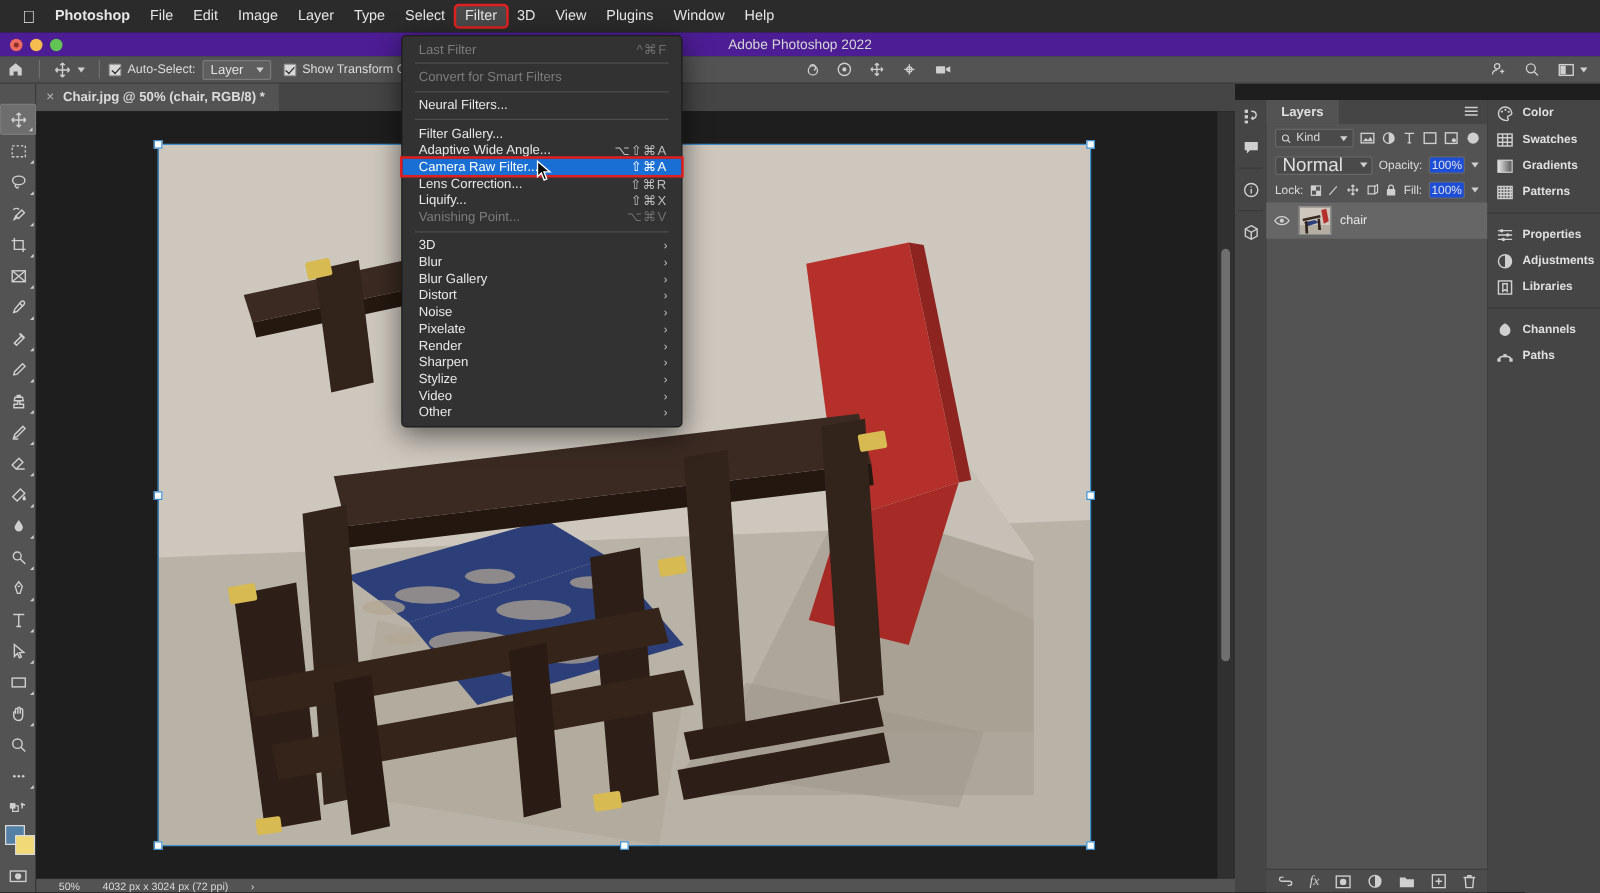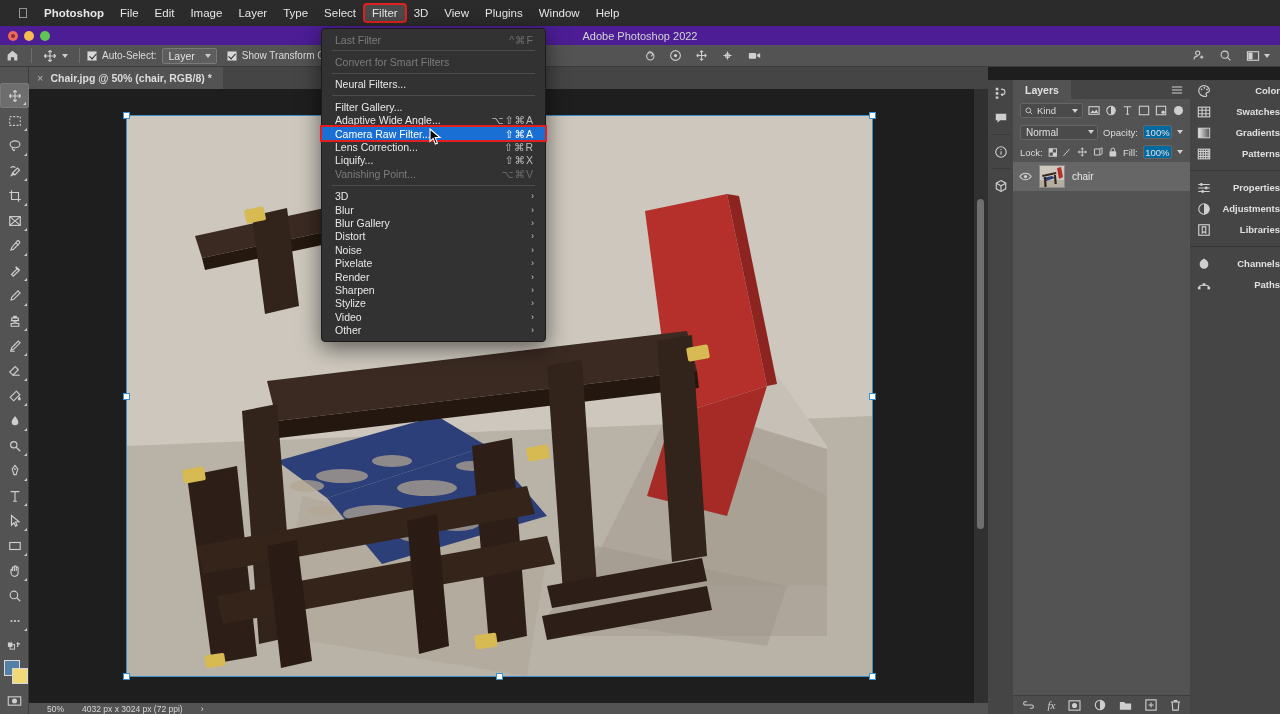--- a/index.html
+++ b/index.html
@@ -85,32 +85,32 @@
   .panel{ position:absolute; left:1013px; top:80px; width:177px; height:634px; background:#535353; }
   .ptabs{ height:19px; background:#454545; display:flex; align-items:center; }
   .ptab{ height:19px; padding:0 12px; display:flex; align-items:center; color:#e0e0e0;
     font-size:10.5px; font-weight:bold; background:#535353; }
   .pmenu{ margin-left:auto; margin-right:7px; }
   .prow{ display:flex; align-items:center; height:20px; padding:0 7px; gap:5px; }
   .kindsel{ flex:1; display:flex; align-items:center; gap:4px; background:#4a4a4a;
     border:1px solid #666; border-radius:2px; height:15px; padding:0 4px; color:#dcdcdc; font-size:9.5px; }
   .blend{ width:88px; height:15px; background:#4a4a4a; border:1px solid #666; border-radius:2px;
     display:flex; align-items:center; justify-content:space-between; padding:0 3px 0 5px;
-    color:#e0e0e0; font-size:10px; }
-  .numfield{ width:33px; height:14px; background:#0369a1; border:1px solid #666; border-radius:2px;
+    color:#e0e0e0; font-size:15px; }
+  .numfield{ width:33px; height:14px; background:#1d4ed8; border:1px solid #666; border-radius:2px;
     color:#e0e0e0; font-size:9.5px; text-align:center; line-height:13px; }
   .plbl{ color:#dcdcdc; font-size:9.5px; }
   .layerrow{ display:flex; align-items:center; height:29px; background:#666666; padding:0 6px; gap:7px; }
   .thumb{ width:26px; height:23px; border:1px solid #8a8a8a; background:#b9b3a8; overflow:hidden;
     position:relative; }
   .panelbtm{ position:absolute; left:0; bottom:0; width:177px; height:19px; background:#4c4c4c;
     display:flex; align-items:center; justify-content:center; gap:13px; border-top:1px solid #3d3d3d; }
 
   .rrail{ position:absolute; left:1190px; top:80px; width:90px; height:634px; background:#454545; }
-  .rr-item{ display:flex; align-items:center; gap:7px; height:21px; padding-left:7px;justify-content:space-between; }
+  .rr-item{ display:flex; align-items:center; gap:7px; height:21px; padding-left:7px; }
   .rr-lbl{ color:#e0e0e0; font-size:9.5px; font-weight:bold; }
   .rr-sep{ height:1px; background:#383838; margin:6px 0; }
 
   
   .menu{ position:absolute; left:321px; top:28px; width:225px; background:#323232;
     border:1px solid #1c1c1c; border-radius:4px; padding:4px 0;
     box-shadow:0 6px 22px rgba(0,0,0,.55); z-index:50; }
   .mi{ height:13.4px; display:flex; align-items:center; padding:0 11px 0 13px;
     color:#e8e8e8; font-size:10.5px; position:relative; }
   .mi.dis{ color:#7c7c7c; }

